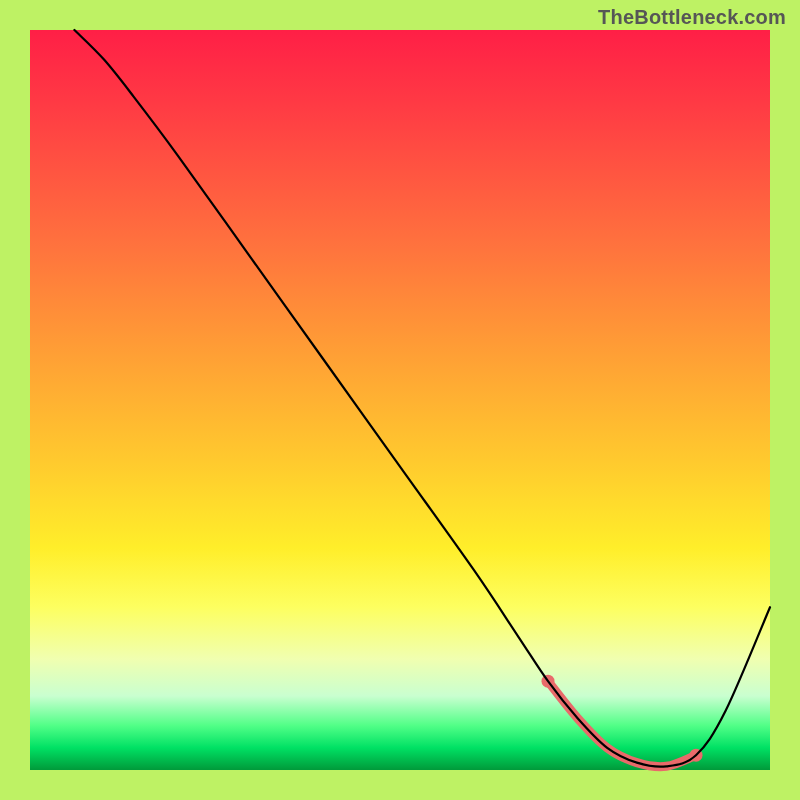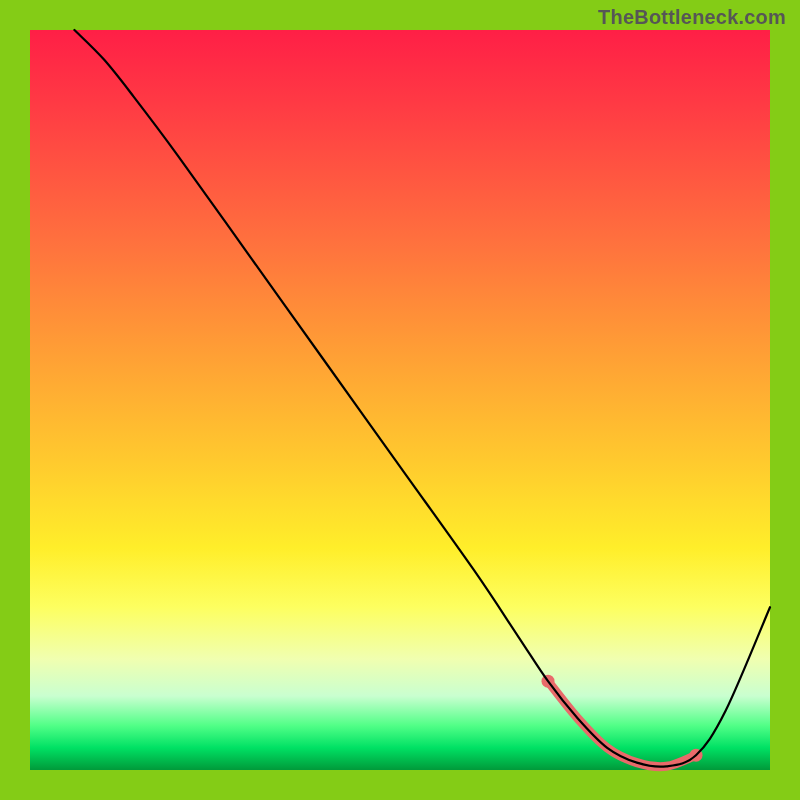--- a/index.html
+++ b/index.html
@@ -1,21 +1,21 @@
 <!DOCTYPE html>
 <html><head>
 <meta charset="utf-8">
 <style>
   * { margin: 0; padding: 0; box-sizing: border-box; }
   html, body { width: 800px; height: 800px; background: #000; overflow: hidden; }
   .frame {
     position: relative;
     width: 800px;
     height: 800px;
-    background: #84cc16;
+    background: #bef264;
   }
   .attribution {
     position: absolute;
     top: 6px;
     right: 14px;
     font-family: Arial, Helvetica, sans-serif;
     font-size: 20px;
     font-weight: bold;
     color: #565656;
     letter-spacing: 0.2px;

